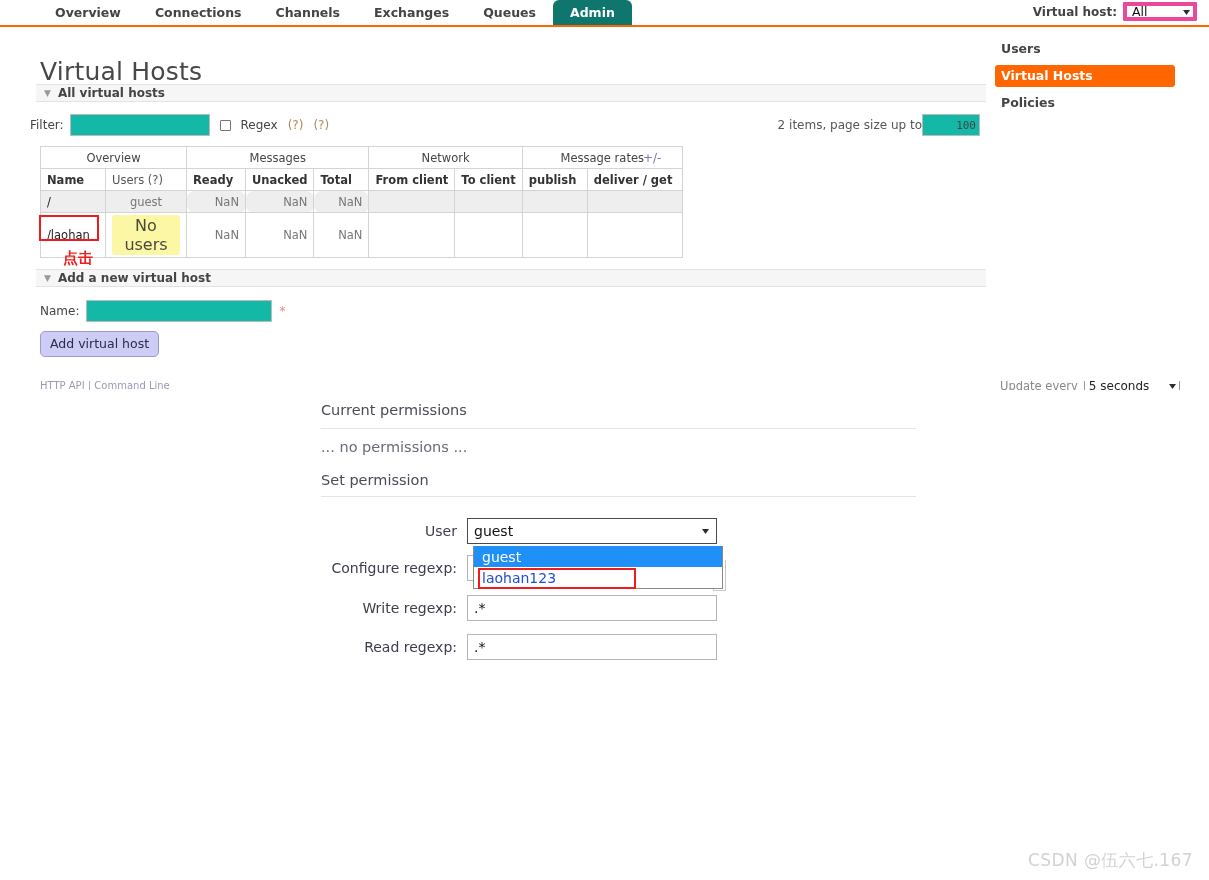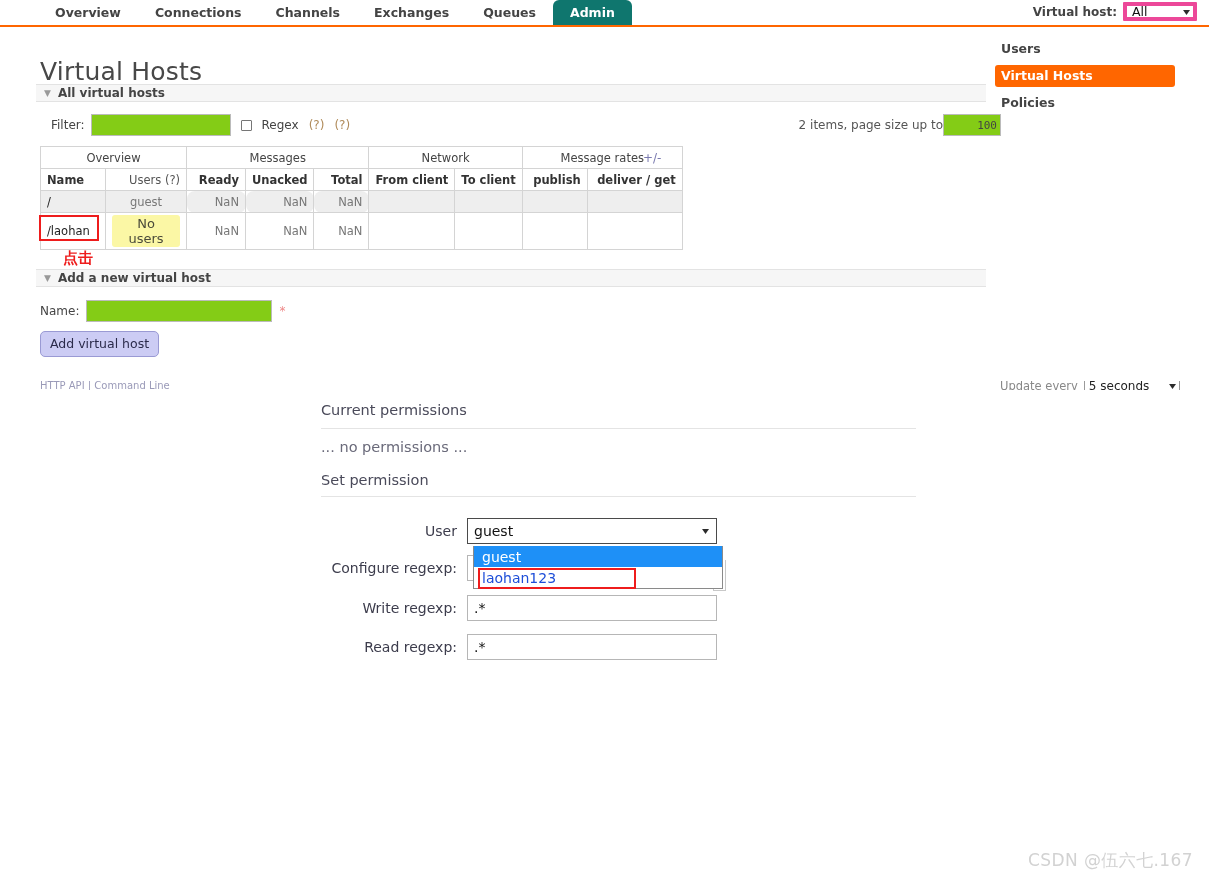--- a/index.html
+++ b/index.html
@@ -132,30 +132,30 @@
   }
   .section-bar .ttl {
     font-size: 12px;
     font-weight: bold;
     color: #444;
   }
 
   
   #filter-row {
     position: absolute;
-    left: 51px; top: 114px;
+    left: 30px; top: 114px;
     width: 950px;
     height: 22px;
     display: flex;
     align-items: center;
   }
   #filter-row .flbl { font-size: 12px; color: #444; margin-right: 6px; }
   .txtbox {
     border: 1px solid #bbbbbb;
-    background: #84cc16;
+    background: #14b8a6;
     height: 17px;
     box-sizing: border-box;
     font-size: 12px;
     color: #222;
     padding: 10px 3px;
     font-family: "DejaVu Sans", "Liberation Sans", sans-serif;
   }
   #regex-wrap {
     display: flex; align-items: center; margin-left: 10px; gap: 10px;
   }
@@ -209,34 +209,34 @@
   }
   #vhost-table tr.cols th {
     font-weight: bold;
     color: #333;
     background: #ffffff;
     height: 17px;
     font-size: 11.5px;
     white-space: nowrap;
   }
   #vhost-table tr.cols th.lt { text-align: left; }
-  #vhost-table tr.cols th.ct { text-align: right; }
+  #vhost-table tr.cols th.ct { text-align: left; }
   #vhost-table td { height: 17px; }
   #vhost-table tr.r0 td { background: #eeeeee; }
   #vhost-table tr.r1 td { background: #ffffff; }
   td.name { font-weight: bold; color: #222; text-align: left; }
   td.users { text-align: center; color: #777; }
   td.num { text-align: right; color: #777; border-radius: 8px; }
   td.blank { }
   .nousers {
     display: inline-block;
     background: #fbf7a5;
     color: #4a4a3a;
     padding: 1px 6px;
-    font-size: 13px;
+    font-size: 16px;
     border-radius: 3px;
   }
   #plusminus {
     position: absolute;
     left: 643px; top: 151px;
     font-size: 12px;
     color: #7a7ab0;
   }
 
   

